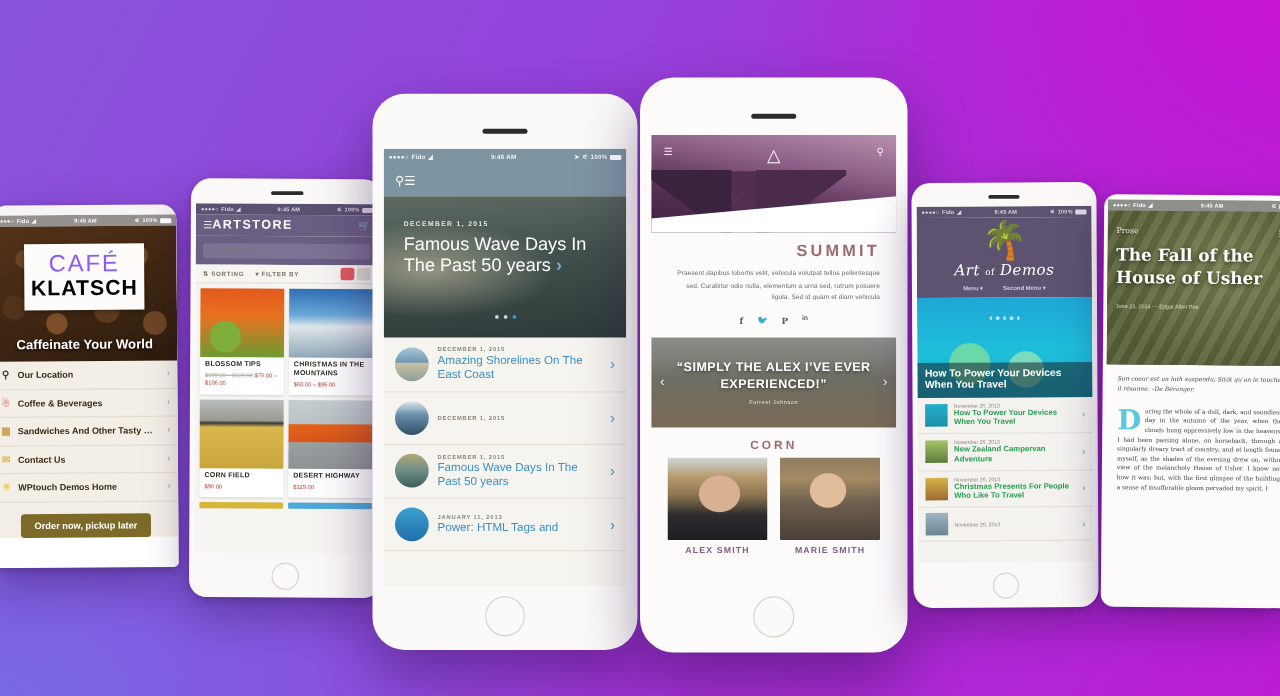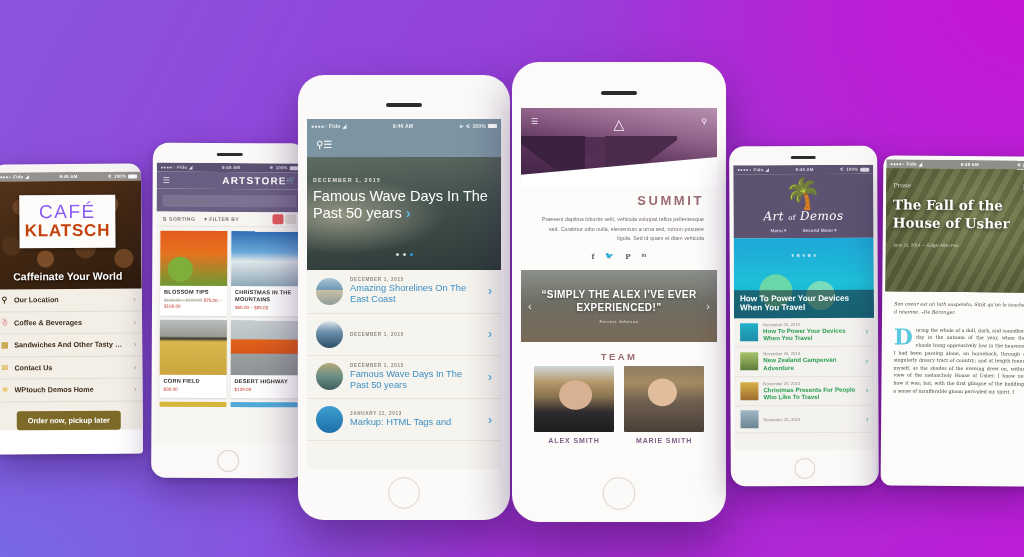--- a/index.html
+++ b/index.html
@@ -70,21 +70,21 @@
       radial-gradient(circle at 26% 40%, #875b33 0 7px, transparent 8px),
       radial-gradient(circle at 70% 40%, #43291421 0 9px, transparent 10px),
       linear-gradient(160deg, #53331a, #2e1b0c);
   }
   .cafe-logo {
     position: absolute; left: 50%; top: 14px; transform: translateX(-50%);
     width: 96px; padding: 7px 4px 8px; background: #fdfcfa; text-align: center;
     box-shadow: 0 1px 4px rgba(0,0,0,.4);
   }
   .cafe-logo .l1 { font-size: 19px; letter-spacing: 1.5px; color: #8b5cf6; line-height: 1.05; font-weight: 300; }
-  .cafe-logo .l2 { font-size: 17px; letter-spacing: .8px; color: #c2410c; font-weight: bold; line-height: 1.05; }
+  .cafe-logo .l2 { font-size: 17px; letter-spacing: .8px; color: #000000; font-weight: bold; line-height: 1.05; }
   .cafe-tag {
     position: absolute; left: 0; right: 0; bottom: 7px; text-align: center;
     color: #fff; font-size: 10.5px; font-weight: bold; text-shadow: 0 1px 3px rgba(0,0,0,.8);
   }
   .cafe-menu { background: #f3efe7; }
   .cafe-item {
     display: flex; align-items: center; gap: 5px;
     height: 22.5px; padding: 0 6px;
     border-bottom: 1px solid #e3ddd0;
     font-size: 7.2px; font-weight: bold; color: #3b2a18;
@@ -105,21 +105,21 @@
     border-radius: 16px 16px 14px 14px;
     background: #faf9f7;
     transform: rotate(0.3deg);
   }
   #phone-art .speaker { top: 10px; width: 26px; height: 3px; }
   #phone-art .home { bottom: 6px; width: 22px; height: 22px; }
   #phone-art .screen { left: 4px; top: 20px; width: 146px; height: 280px; background:#f7f5f2; }
   .art-status { height: 9px; background: #5b5170; color: #ded9e8; }
   .art-bar { height: 17px; background: #6a5f82; display: flex; align-items: center; padding: 0 6px; }
   .art-bar .ham { color:#e8e3f2; font-size: 8px; }
-  .art-bar .ttl { flex: 1; text-align: right; color:#fff; font-size: 10px; font-weight: bold; letter-spacing: 1.2px; }
+  .art-bar .ttl { flex: 1; text-align: left; color:#fff; font-size: 10px; font-weight: bold; letter-spacing: 1.2px; }
   .art-search { background:#6a5f82; padding: 0 6px 5px; }
   .art-search input {
     width: 100%; height: 12px; border: 0; border-radius: 2px;
     background: #7d7294; color:#cfc8e0; font-size: 5.4px; padding: 0 4px;
     font-family: "Liberation Sans", sans-serif;
   }
   .art-tools {
     height: 15px; background: #f7f5f2; display: flex; align-items: center;
     gap: 9px; padding: 0 6px; border-bottom: 1px solid #e6e2dc;
     font-size: 5px; color: #7a7268; letter-spacing: .5px; font-weight: bold;
@@ -145,21 +145,21 @@
   #phone-surf .speaker { top: 28px; width: 36px; height: 4px; }
   #phone-surf .home { bottom: 11px; width: 32px; height: 32px; }
   #phone-surf .screen { left: 9px; top: 44px; width: 194px; height: 350px; background: #f6f4ee; }
   .surf-status { height: 13px; background: #7d95a3; color: #eef3f6; font-size:5px; }
   .surf-bar { height: 25px; background: #7d95a3; display:flex; align-items:center; padding: 0 9px; }
   .surf-bar .sicon { color: #fff; font-size: 10px; }
   .surf-logo { flex:1; text-align:center; color:#fff; font-size: 17px; line-height:1; }
   .surf-logo .s1 { font-family: "DejaVu Serif", serif; font-style: italic; font-weight: bold; }
   .surf-logo .s2 { font-weight: 300; opacity: .92; }
   .surf-hero {
-    height: 113px; position: relative; padding: 20px 6px;
+    height: 113px; position: relative; padding: 20px 16px;
     background:
       radial-gradient(ellipse at 18% 52%, rgba(216,208,176,.55) 0%, rgba(216,208,176,0) 46%),
       linear-gradient(175deg, #5e6b62 0%, #41504c 45%, #2d3a39 100%);
   }
   .surf-hero .date { color:#e6e3d8; font-size: 5.4px; letter-spacing: 1.1px; font-weight: bold; }
   .surf-hero h2 { color:#fff; font-size: 14.5px; font-weight: 400; line-height: 1.2; margin-top: 5px; }
   .surf-hero h2 .arw { color:#61b7e8; font-weight:bold; }
   .surf-dots { position:absolute; left:0; right:0; bottom: 10px; text-align:center; }
   .surf-dots i { display:inline-block; width:3px; height:3px; border-radius:50%; background:#cfd6d6; margin:0 2px; }
   .surf-dots i.on { background:#2e9bd8; }
@@ -456,21 +456,21 @@
       <div class="tx">
           <div class="d">DECEMBER 1, 2015</div>
           <div class="t">Famous Wave Days In The Past 50 years</div>
         </div>
       <span class="c">›</span>
     </div>
     <div class="surf-item">
       <div class="av" style="background:linear-gradient(180deg,#3d9fd0 0%,#1f6fa8 100%)"></div>
       <div class="tx">
           <div class="d">JANUARY 11, 2013</div>
-          <div class="t">Markup: HTML Tags and</div>
+          <div class="t">Power: HTML Tags and</div>
         </div>
       <span class="c">›</span>
     </div>
   </div>
   <div class="home"></div>
 </div>
 
 <div class="phone" id="phone-summit">
   <div class="speaker"></div>
   <div class="screen">
@@ -492,21 +492,21 @@
       </div>
     </div>
     <div class="sm-quote">
       <span class="ar l">‹</span>
       <div>
         <div class="qt">“SIMPLY THE ALEX I’VE EVER EXPERIENCED!”</div>
         <div class="by">Forrest Johnson</div>
       </div>
       <span class="ar r">›</span>
     </div>
-    <div class="sm-team">TEAM</div>
+    <div class="sm-team">CORN</div>
     <div class="sm-people">
       <div class="sm-person">
         <div class="pf" style="background:radial-gradient(ellipse at 52% 44%,#d8b192 0 16px,transparent 17px),linear-gradient(180deg,#cfd8da 0%,#b59a6c 24%,#8a7350 46%,#2c2b2e 70%,#1e1d20 100%)"></div>
         <div class="pn">ALEX SMITH</div>
       </div>
       <div class="sm-person">
         <div class="pf" style="background:radial-gradient(ellipse at 48% 40%,#e2bd9c 0 14px,transparent 15px),linear-gradient(180deg,#8f7e62 0%,#a58b63 26%,#6f6050 54%,#4a4038 100%)"></div>
         <div class="pn">MARIE SMITH</div>
       </div>
     </div>

